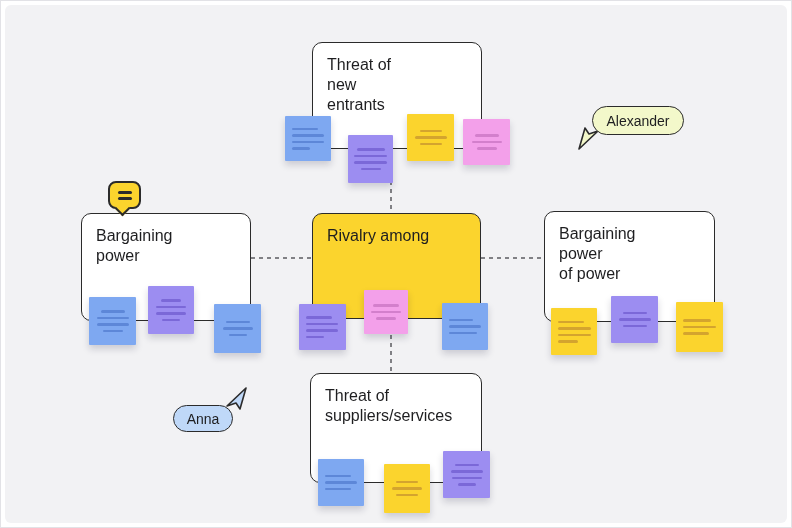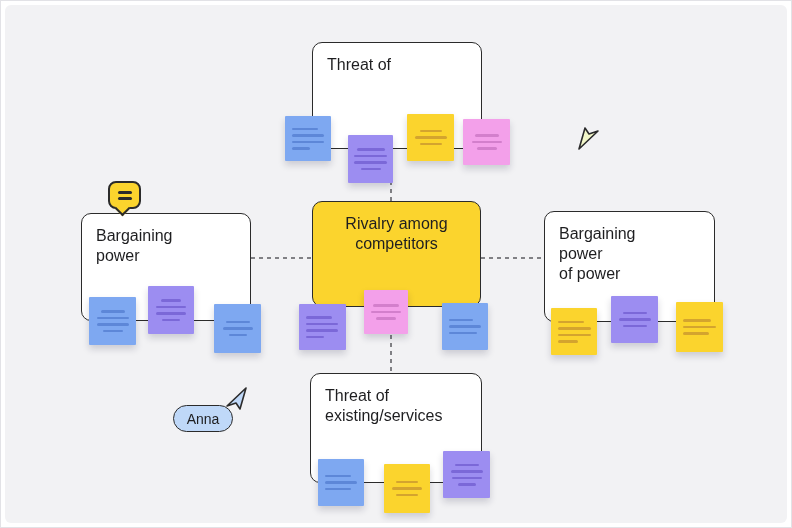--- a/index.html
+++ b/index.html
@@ -72,41 +72,42 @@
 <div class="frame">
   <div class="canvas">
 
     <div class="dash-h" style="left:246px;top:252px;width:61px;"></div>
     <div class="dash-h" style="left:476px;top:252px;width:63px;"></div>
     <div class="dash-v" style="left:385px;top:144px;height:64px;"></div>
     <div class="dash-v" style="left:385px;top:314px;height:54px;"></div>
 
     <div class="fbox" style="left:307px;top:37px;width:170px;height:107px;">
       <div class="tline">Threat of</div>
+      <div class="tline">new</div>
+      <div class="tline">entrants</div>
     </div>
 
     <div class="fbox" style="left:76px;top:208px;width:170px;height:108px;">
       <div class="tline">Bargaining</div>
       <div class="tline">power</div>
     </div>
 
-    <div class="fbox yellow" style="left:307px;top:196px;width:169px;height:106px;text-align:center;">
+    <div class="fbox yellow" style="left:307px;top:208px;width:169px;height:106px;">
       <div class="tline">Rivalry among</div>
-      <div class="tline">competitors</div>
     </div>
 
     <div class="fbox" style="left:539px;top:206px;width:171px;height:111px;">
       <div class="tline">Bargaining</div>
       <div class="tline">power</div>
       <div class="tline">of power</div>
     </div>
 
     <div class="fbox" style="left:305px;top:368px;width:172px;height:110px;">
       <div class="tline">Threat of</div>
-      <div class="tline">existing/services</div>
+      <div class="tline">suppliers/services</div>
     </div>
 
     <div>
         <div class="sticky left" style="left: 280px; top: 111px; width: 46px; height: 45px; background: rgb(126, 168, 241);">
           <div class="sline" style="width: 26px; background: rgb(93, 135, 216);"></div>
           <div class="sline" style="width: 32px; background: rgb(93, 135, 216);"></div>
           <div class="sline" style="width: 32px; background: rgb(93, 135, 216);"></div>
           <div class="sline" style="width: 18px; background: rgb(93, 135, 216);"></div>
         </div>
         <div class="sticky" style="left: 343px; top: 130px; width: 45px; height: 48px; background: rgb(156, 141, 241);">
@@ -193,20 +194,23 @@
       </div>
 
     <div class="comment-bubble">
       <span class="comment-bar"></span>
       <span class="comment-bar"></span>
     </div>
 
     <svg class="cursor-arrow arrow-alexander" width="26" height="26" viewBox="0 0 26 26">
       <path d="M3 23 L22 5 L13 8 L9 2 Z" style="fill:var(--cursor_alexander)"></path>
     </svg>
+    <div class="cursor-pill pill-alexander">
+      <span>Alexander</span>
+    </div>
 
     <svg class="cursor-arrow arrow-anna" width="25" height="25" viewBox="0 0 25 25">
       <path d="M22 2 L3 20 L12 17 L16 23 Z" style="fill:var(--cursor_anna)"></path>
     </svg>
     <div class="cursor-pill pill-anna">
       <span>Anna</span>
     </div>
 
   </div>
 </div>

